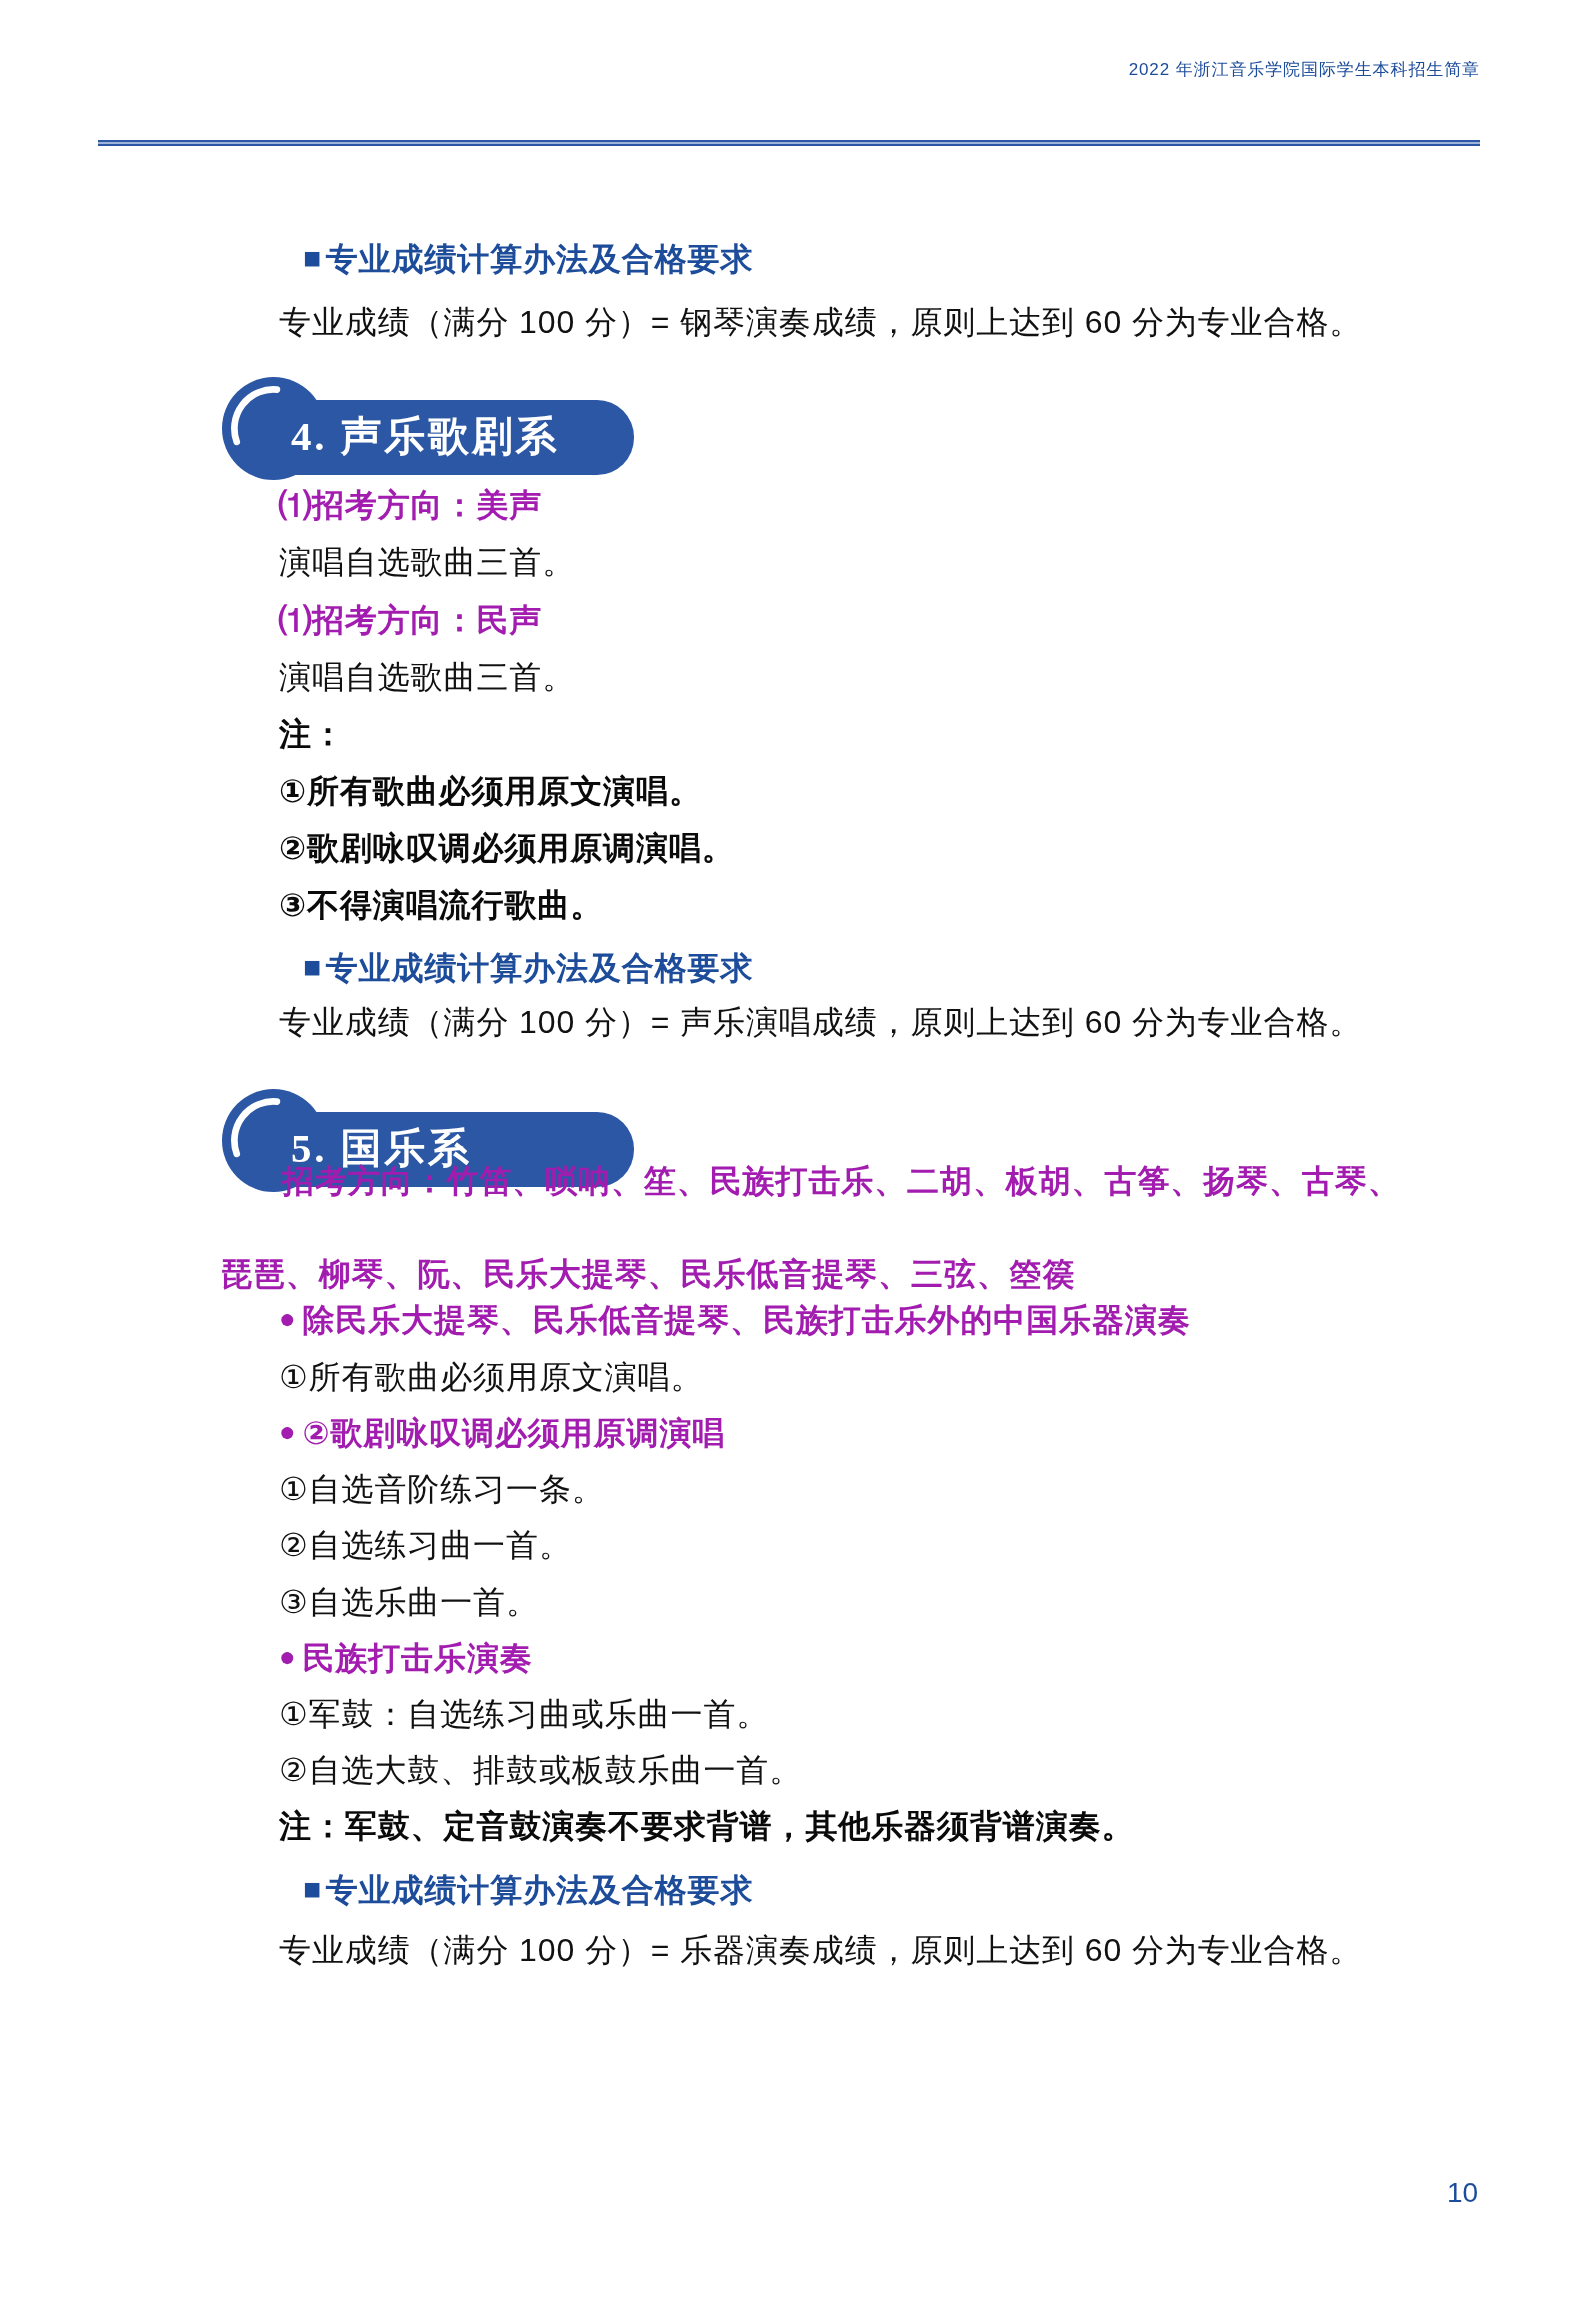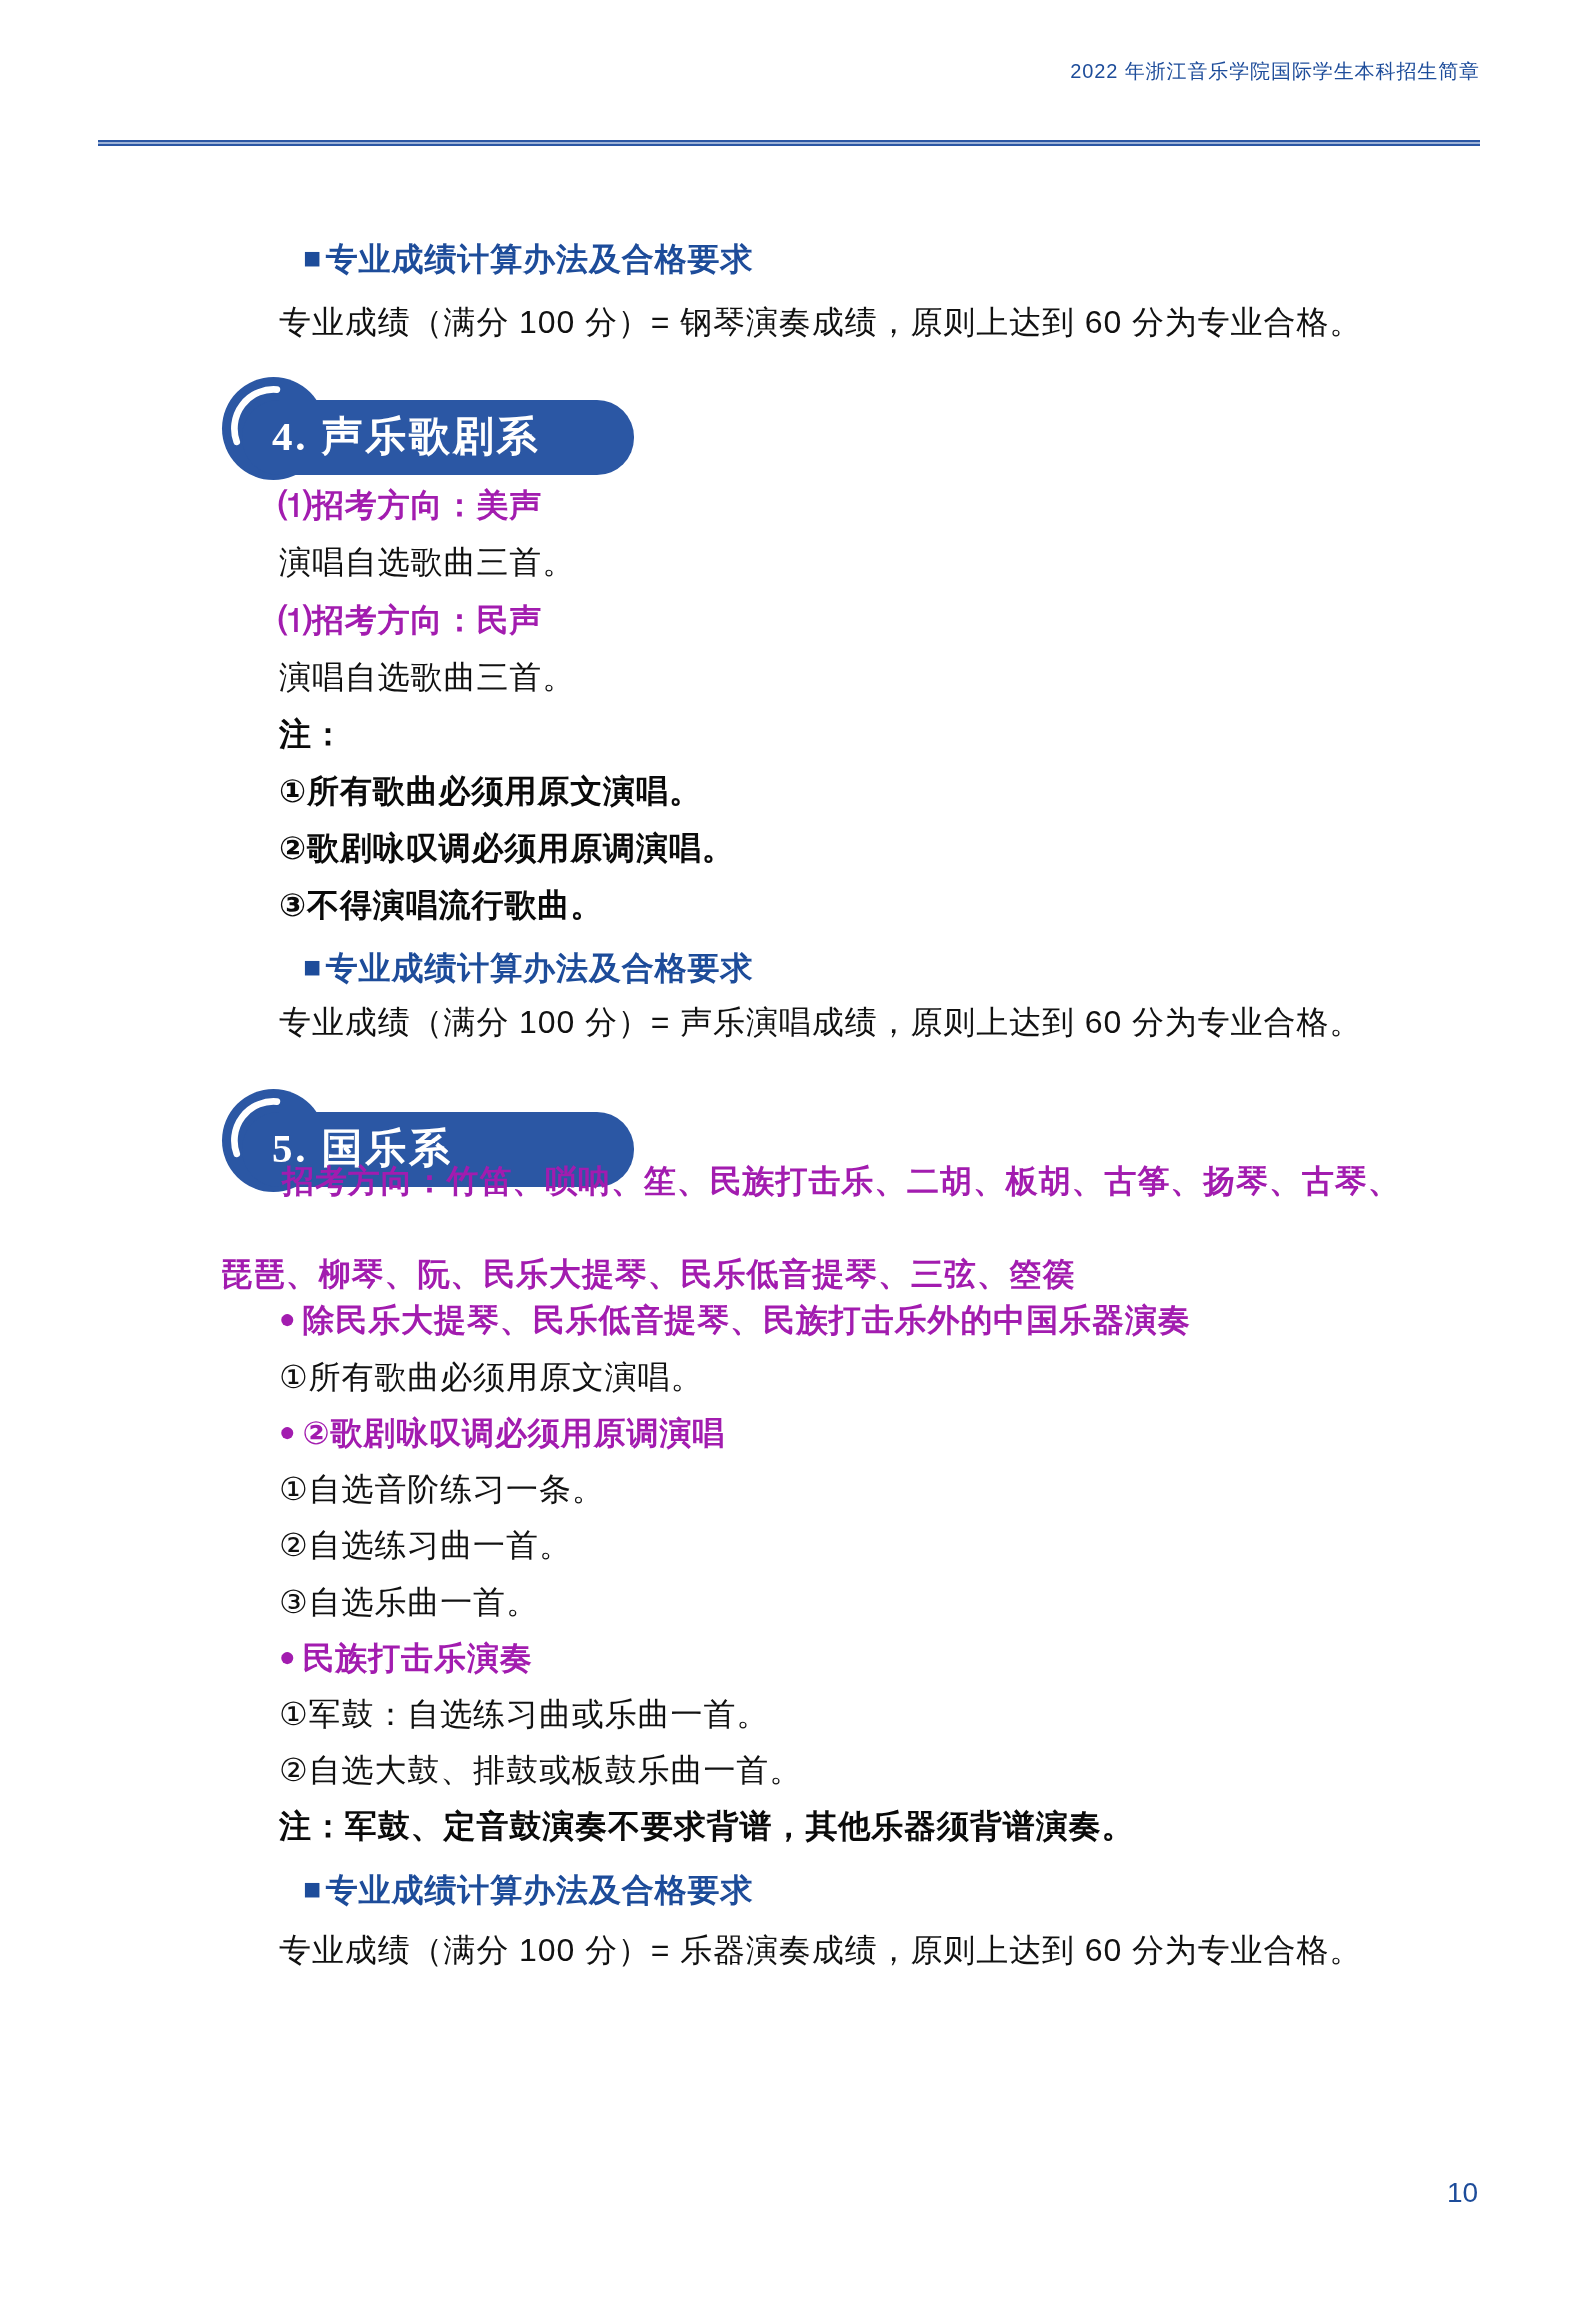--- a/index.html
+++ b/index.html
@@ -5,21 +5,21 @@
   html,body{margin:0;padding:0;}
   body{
     width:1577px;height:2324px;position:relative;background:#ffffff;
     font-family:"Liberation Sans","DejaVu Sans",sans-serif;
     overflow:hidden;
   }
   .abs{position:absolute;}
   
   .header-title{
     top:58px;right:97px;
-    font-size:20px;font-weight:500;color:#1d4c9a;letter-spacing:0.9px;
+    font-size:17px;font-weight:500;color:#1d4c9a;letter-spacing:0.9px;
     white-space:nowrap;
   }
   .header-rule{
     left:98px;top:140px;width:1382px;height:5.6px;
     background:linear-gradient(to bottom,#2b57a4 0 30%,#9fb4d8 30% 70%,#2b57a4 70% 100%);
   }
   
   .line{
     left:279px;line-height:41px;font-size:32px;letter-spacing:0.9px;
     color:#111111;white-space:nowrap;
@@ -34,21 +34,21 @@
   .badge-circle{
     position:absolute;left:0;top:0;width:103px;height:103px;border-radius:50%;
     background:#2b57a4;
   }
   .badge-arc{position:absolute;left:0;top:0;width:103px;height:103px;}
   .badge-pill{
     position:absolute;left:19.7px;top:22.5px;width:392px;height:75px;
     border-radius:37px;background:#2b57a4;
   }
   .badge-text{
-    position:absolute;left:50px;top:22.5px;height:66px;line-height:73px;
+    position:absolute;left:69px;top:22.5px;height:66px;line-height:73px;
     color:#ffffff;font-family:"Liberation Serif","DejaVu Serif",serif;
     font-weight:700;font-size:41px;letter-spacing:2.8px;white-space:nowrap;
   }
   
   .page-number{
     left:1447px;top:2177px;font-size:28px;color:#1d4c9a;font-weight:500;
   }
 </style>
 </head>
 <body>

